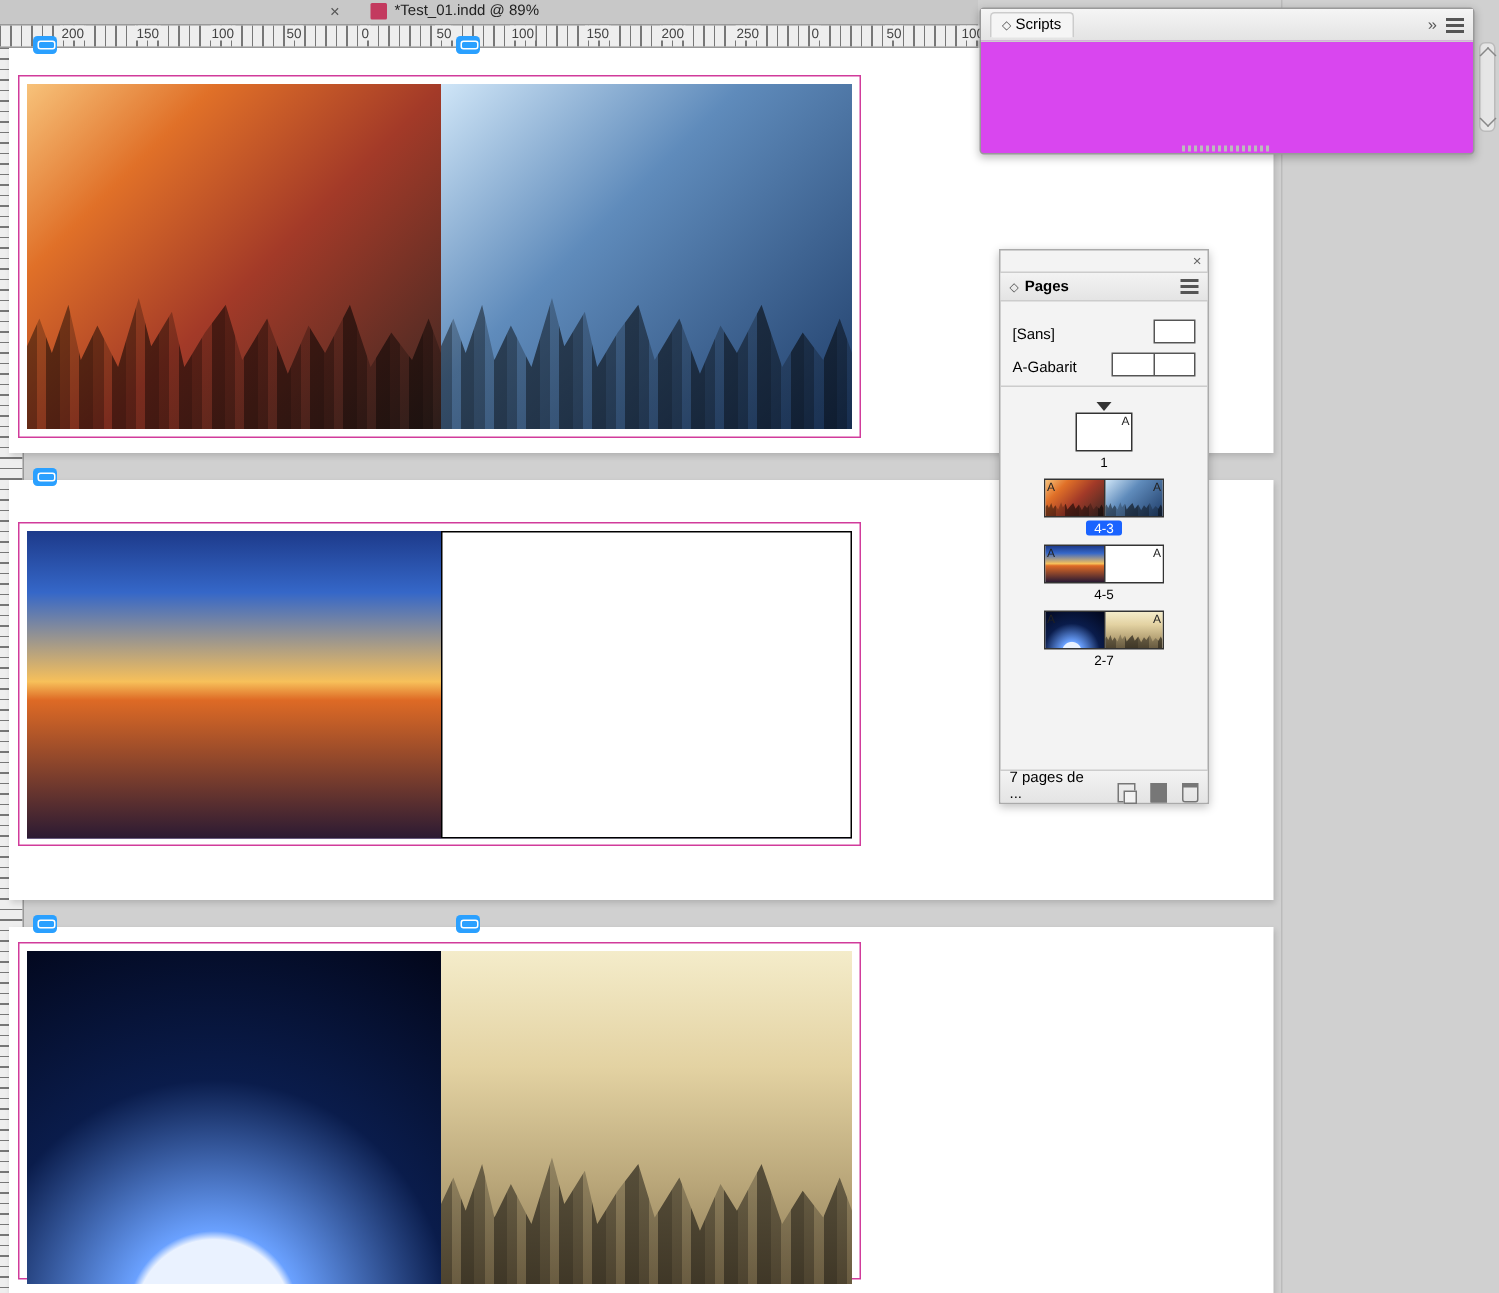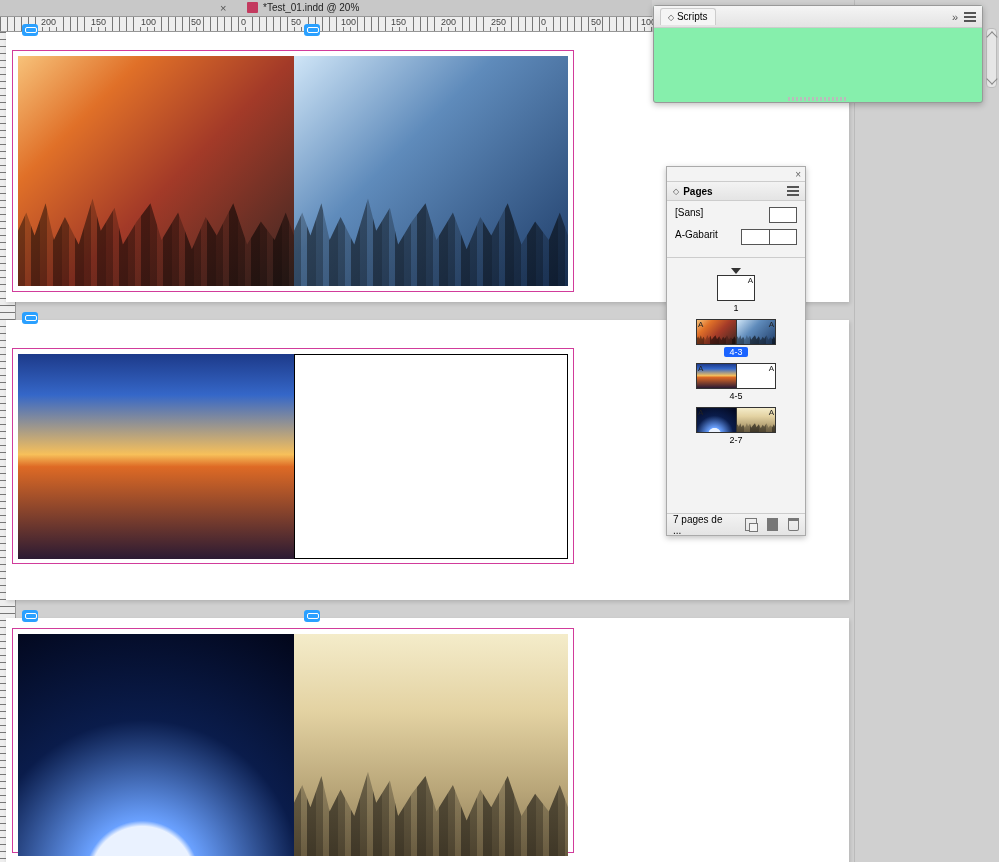--- a/index.html
+++ b/index.html
@@ -60,21 +60,21 @@
 .right-dock { position: absolute; right: 0; top: 0; bottom: 0; width: 145px; background: #d0d0d0; border-left: 1px solid #bbb; }
 .dock-scroll { position: absolute; right: 2px; top: 28px; width: 11px; height: 60px;
   background: #e6e6e6; border: 1px solid #bbb; border-radius: 4px; }
 .dock-scroll::before, .dock-scroll::after { content:""; position:absolute; left:1px; width:7px; height:7px;
   border-left:1px solid #888; border-top:1px solid #888; }
 .dock-scroll::before { top:4px; transform: rotate(45deg); }
 .dock-scroll::after  { bottom:4px; transform: rotate(-135deg); }
 
 
 .scripts-panel { position: absolute; left: 653px; top: 5px; width: 330px; height: 98px;
-  background: #86efac; border: 1px solid #999; border-radius: 3px; box-shadow: 0 2px 6px rgba(0,0,0,.25); }
+  background: #d946ef; border: 1px solid #999; border-radius: 3px; box-shadow: 0 2px 6px rgba(0,0,0,.25); }
 .scripts-header { height: 22px; display:flex; align-items:center; padding:0 6px; border-bottom:1px solid #ccc;
   background: linear-gradient(#f5f5f5,#e3e3e3); font-size:10px; }
 .scripts-header .tab-label { background:#f5f5f5; border:1px solid #ccc; border-bottom:none; padding:2px 7px 3px; border-radius:3px 3px 0 0; }
 .scripts-header .spacer { flex:1; }
 .scripts-header .chev { font-size:11px; color:#555; margin-right:6px; }
 .scripts-header .burger { width:12px; height:10px;
   background: linear-gradient(#555,#555) 0 0/100% 2px no-repeat,
               linear-gradient(#555,#555) 0 4px/100% 2px no-repeat,
               linear-gradient(#555,#555) 0 8px/100% 2px no-repeat; }
 .scripts-list { padding: 4px 0; }
@@ -92,53 +92,53 @@
 .pages-header { height:20px; margin-top:14px; display:flex; align-items:center; padding:0 6px;
   background: linear-gradient(#f3f3f3,#e4e4e4); border-top:1px solid #ccc; border-bottom:1px solid #ccc; font-size:10px; }
 .pages-header .diamond { font-size:8px; color:#555; margin-right:4px; }
 .pages-header .spacer { flex:1; }
 .pages-header .burger { width:12px; height:10px;
   background: linear-gradient(#555,#555) 0 0/100% 2px no-repeat,
               linear-gradient(#555,#555) 0 4px/100% 2px no-repeat,
               linear-gradient(#555,#555) 0 8px/100% 2px no-repeat; }
 
 .masters { padding: 6px 8px; border-bottom:1px solid #ccc; font-size:10px; }
-.master-row { display:flex; align-items:flex-start; justify-content:space-between; height:22px; }
+.master-row { display:flex; align-items:flex-end; justify-content:space-between; height:22px; }
 .master-thumb { border:1px solid #555; background:#fff; }
 .mt-single { width:28px; height:16px; }
 .mt-double { width:56px; height:16px; position:relative; }
 .mt-double::after { content:""; position:absolute; left:50%; top:0; bottom:0; width:1px; background:#555; }
 
 .page-thumbs { padding: 10px 0 6px; display:flex; flex-direction:column; align-items:center; gap:6px; font-size:9px; }
 .thumb-wrap { display:flex; flex-direction:column; align-items:center; gap:2px; }
 .tmarker { width:0; height:0; border-left:5px solid transparent; border-right:5px solid transparent; border-top:6px solid #333; margin-bottom:-1px; }
 .pg-thumb { border:1px solid #333; background:#fff; position:relative; }
 .pg-thumb .A { position:absolute; top:0; font-size:8px; color:#222; }
 .pg-thumb .A.l { left:1px; } .pg-thumb .A.r { right:1px; }
 .pg-single { width:38px; height:26px; }
 .pg-spread { width:80px; height:26px; display:flex; }
 .pg-spread .half { flex:1; position:relative; }
 .pg-spread .half + .half { border-left:1px solid #333; }
 .sel-label { background:#1a63ff; color:#fff; padding:0 5px; border-radius:2px; }
 
 .pages-footer { position:absolute; left:0; right:0; bottom:0; height:22px; border-top:1px solid #ccc;
-  display:flex; align-items:center; padding:0 6px; gap:10px; font-size:10px;
+  display:flex; align-items:flex-end; padding:0 6px; gap:10px; font-size:10px;
   background:linear-gradient(#f3f3f3,#e4e4e4); }
 .pages-footer .spacer { flex:1; }
 .pf-ico { width:13px; height:13px; border:1px solid #777; position:relative; }
 .pf-newpage::after { content:""; position:absolute; right:-2px; bottom:-2px; width:7px; height:7px; background:#f3f3f3; border:1px solid #777; }
 .pf-trash { width:12px; height:13px; border:1px solid #777; border-top:3px solid #777; border-radius:0 0 2px 2px; }
 </style>
 </head>
 <body>
 
 <div class="tabbar">
   <span class="tab-x">×</span>
   <span class="doc-icon"></span>
-  <span class="doc-title">*Test_01.indd @ 20%</span>
+  <span class="doc-title">*Test_01.indd @ 89%</span>
 </div>
 
 <div class="hruler" id="hruler">
     <span class="tick" style="left: 40px;">200</span>
     <span class="tick" style="left: 90px;">150</span>
     <span class="tick" style="left: 140px;">100</span>
     <span class="tick" style="left: 190px;">50</span>
     <span class="tick" style="left: 240px;">0</span>
     <span class="tick" style="left: 290px;">50</span>
     <span class="tick" style="left: 340px;">100</span>

